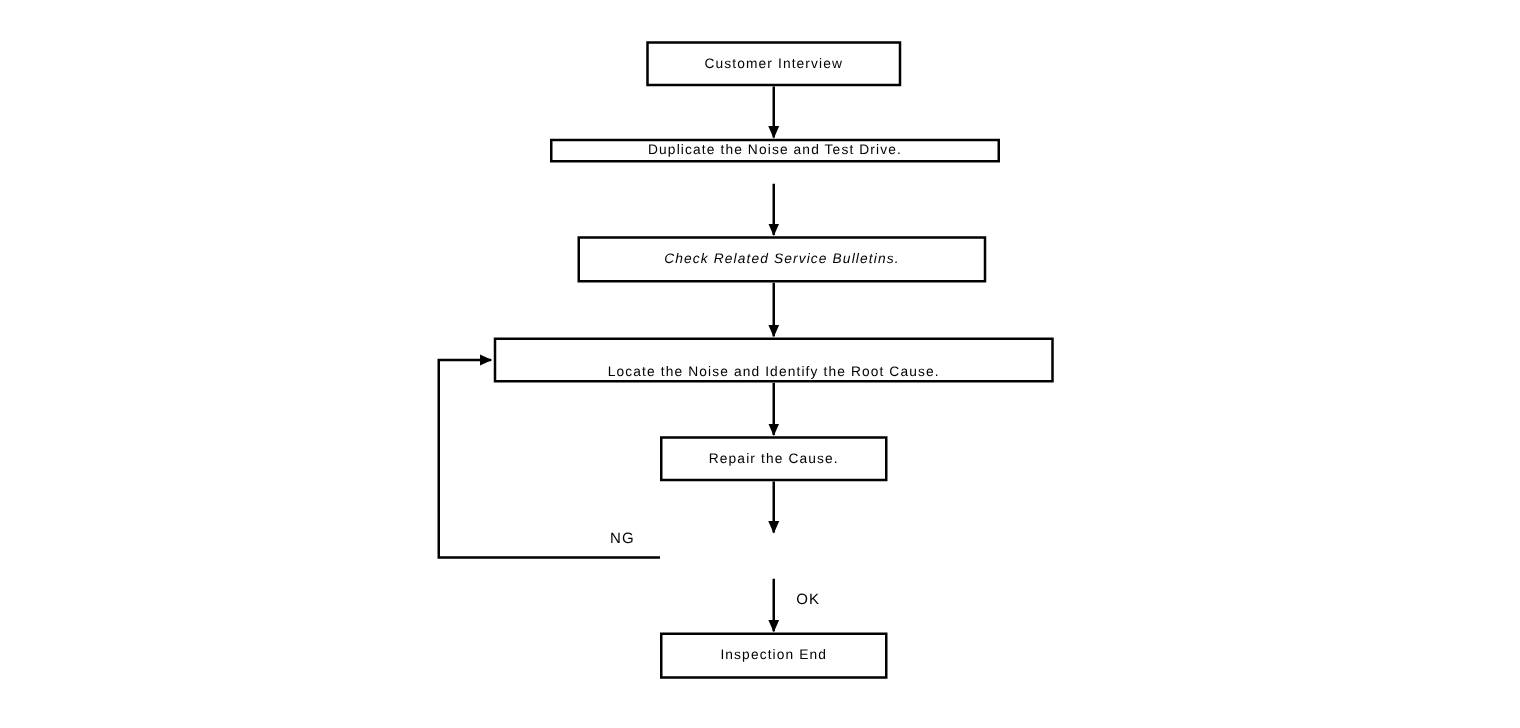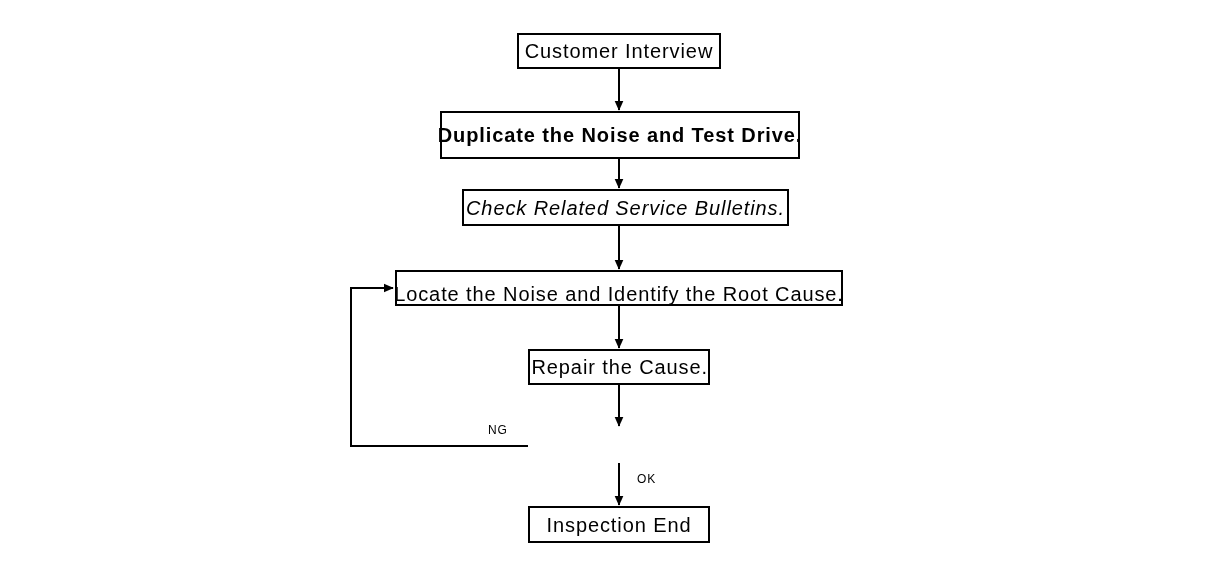--- a/index.html
+++ b/index.html
@@ -30,21 +30,21 @@
     position: absolute;
     box-sizing: border-box;
     border: 2px solid #000000;
     background: #ffffff;
     display: flex;
     align-items: center;
     justify-content: center;
   }
   .node-label {
     font-family: "Liberation Sans", sans-serif;
-    font-size: 20px;
+    font-size: 11px;
     line-height: 1;
     color: #000000;
     letter-spacing: 0.9px;
     white-space: nowrap;
   }
   .edge-label {
     position: absolute;
     font-family: "Liberation Sans", sans-serif;
     font-size: 12px;
     line-height: 1;
@@ -80,33 +80,33 @@
 
     <line x1="619" y1="463" x2="619" y2="505" stroke="#000000" stroke-width="2" marker-end="url(#arrowdown)"></line>
 
     <polyline points="528,446 351,446 351,288 393,288" fill="none" stroke="#000000" stroke-width="2" marker-end="url(#arrowright)"></polyline>
   </svg>
 
   <div class="node" style="left:517px; top:33px; width:204px; height:36px;">
     <span class="node-label">Customer Interview</span>
   </div>
 
-  <div class="node" style="left:440px; top:111px; width:360px; height:48px;font-weight:bold;">
+  <div class="node" style="left:440px; top:111px; width:360px; height:19px;">
     <span class="node-label">Duplicate the Noise and Test Drive.</span>
   </div>
 
   <div class="node" style="left:462px; top:189px; width:327px; height:37px;font-style:italic;">
     <span class="node-label">Check Related Service Bulletins.</span>
   </div>
 
   <div class="node" style="left:395px; top:270px; width:448px; height:36px;align-items:flex-end;">
     <span class="node-label">Locate the Noise and Identify the Root Cause.</span>
   </div>
 
-  <div class="node" style="left:528px; top:349px; width:182px; height:36px;justify-content:flex-end;">
+  <div class="node" style="left:528px; top:349px; width:182px; height:36px;">
     <span class="node-label">Repair the Cause.</span>
   </div>
 
 
   <div class="node" style="left:528px; top:506px; width:182px; height:37px;">
     <span class="node-label">Inspection End</span>
   </div>
 
   <span class="edge-label" style="left:488px; top:424px;">NG</span>
 

